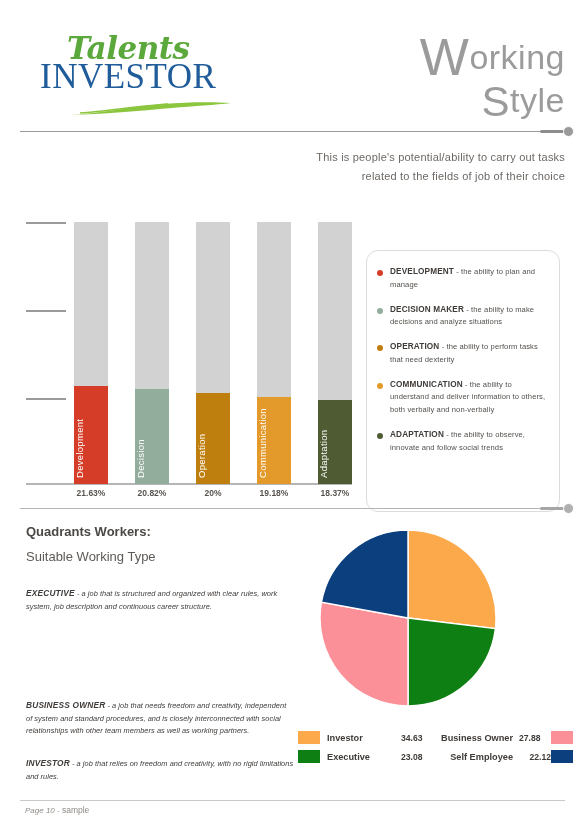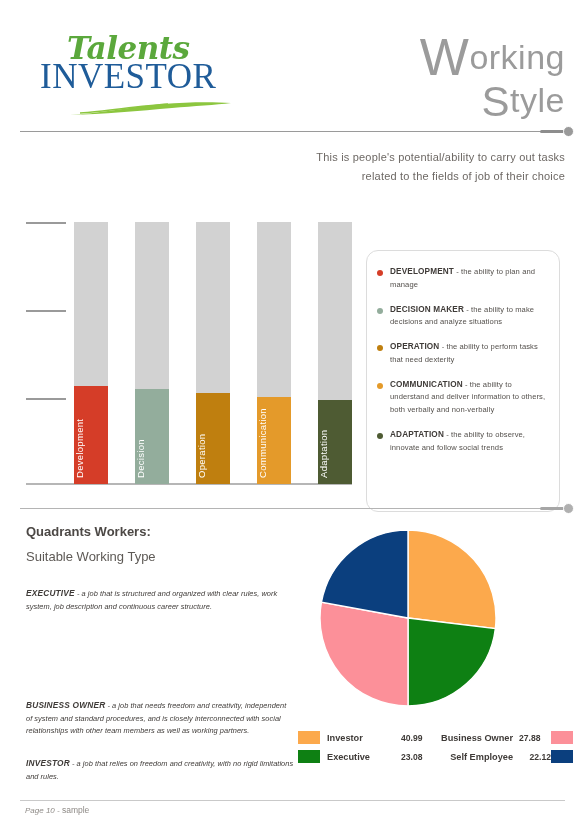--- a/index.html
+++ b/index.html
@@ -180,20 +180,27 @@
           <div class="bar-track" style="background: rgb(210, 210, 210);"></div>
           <div class="bar-fill" style="height: 87.269px; background: rgb(228, 154, 42);"></div>
           <div class="bar-label">Communication</div>
         </div>
         <div class="bar-col">
           <div class="bar-track" style="background: rgb(210, 210, 210);"></div>
           <div class="bar-fill" style="height: 83.5835px; background: rgb(78, 91, 51);"></div>
           <div class="bar-label">Adaptation</div>
         </div>
       </div>
+    <div class="bar-values" id="barvals">
+        <div class="bar-value">21.63%</div>
+        <div class="bar-value">20.82%</div>
+        <div class="bar-value">20%</div>
+        <div class="bar-value">19.18%</div>
+        <div class="bar-value">18.37%</div>
+      </div>
   </div>
 
   <div class="legend-panel" id="legendPanel">
       <div class="legend-item">
         <span class="legend-dot" style="background: rgb(213, 61, 40);"></span>
         <span class="legend-text"><b>DEVELOPMENT</b><span> - the ability to plan and manage</span></span>
       </div>
       <div class="legend-item">
         <span class="legend-dot" style="background: rgb(147, 173, 156);"></span>
         <span class="legend-text"><b>DECISION MAKER</b><span> - the ability to make decisions and analyze situations</span></span>
@@ -229,21 +236,21 @@
         <path d="M 90 90 L 177.36042997046968 100.5903387752546 A 88 88 0 0 1 90.00000000000003 178 Z" fill="#0E8013" stroke="#ffffff" stroke-width="1.4"></path>
         <path d="M 90 90 L 90.00000000000003 178 A 88 88 0 0 1 3.436851828138245 74.16265872766807 Z" fill="#FC9099" stroke="#ffffff" stroke-width="1.4"></path>
         <path d="M 90 90 L 3.436851828138245 74.16265872766807 A 88 88 0 0 1 89.99999999999999 2 Z" fill="#0B3F7E" stroke="#ffffff" stroke-width="1.4"></path>
       </svg>
   </div>
 
   <div class="pie-legend" id="pieLegend">
       <div class="pl-row r-left" style="top: 0px;">
         <span class="pl-swatch" style="background: rgb(252, 169, 76);"></span>
         <span class="pl-name" style="margin-left: 7px; width: 74px;">Investor</span>
-        <span class="pl-val">40.99</span>
+        <span class="pl-val">34.63</span>
       </div>
       <div class="pl-row r-left" style="top: 19px;">
         <span class="pl-swatch" style="background: rgb(14, 128, 19);"></span>
         <span class="pl-name" style="margin-left: 7px; width: 74px;">Executive</span>
         <span class="pl-val">23.08</span>
       </div>
       <div class="pl-row r-right" style="top: 0px;">
         <span class="pl-name" style="text-align: right; width: 95px;">Business Owner</span>
         <span class="pl-val" style="margin-left: 6px; width: 32px;">27.88</span>
         <span class="pl-swatch" style="background: rgb(252, 144, 153);"></span>

